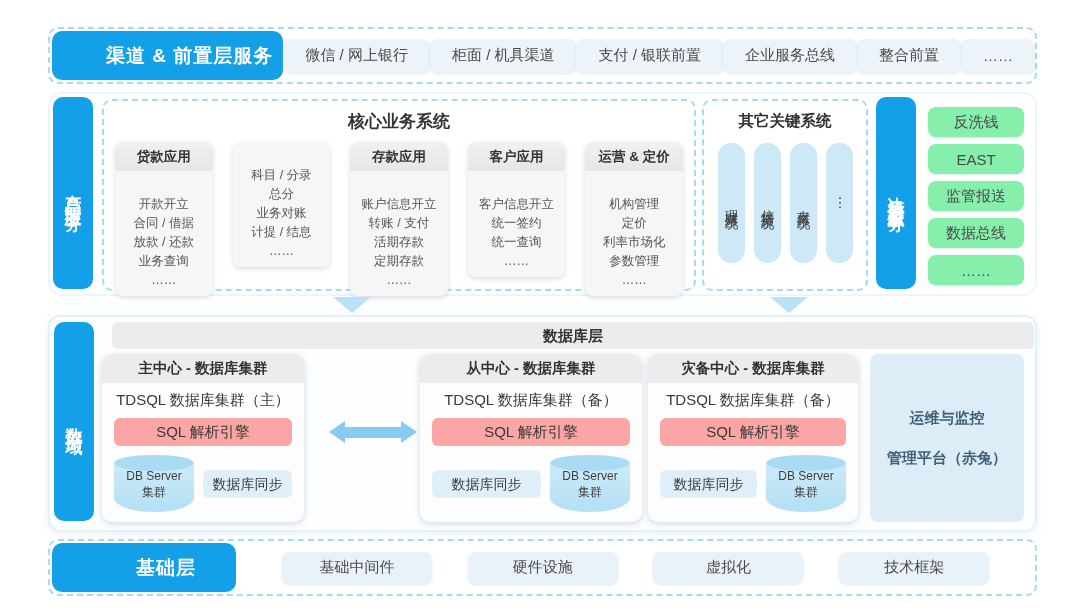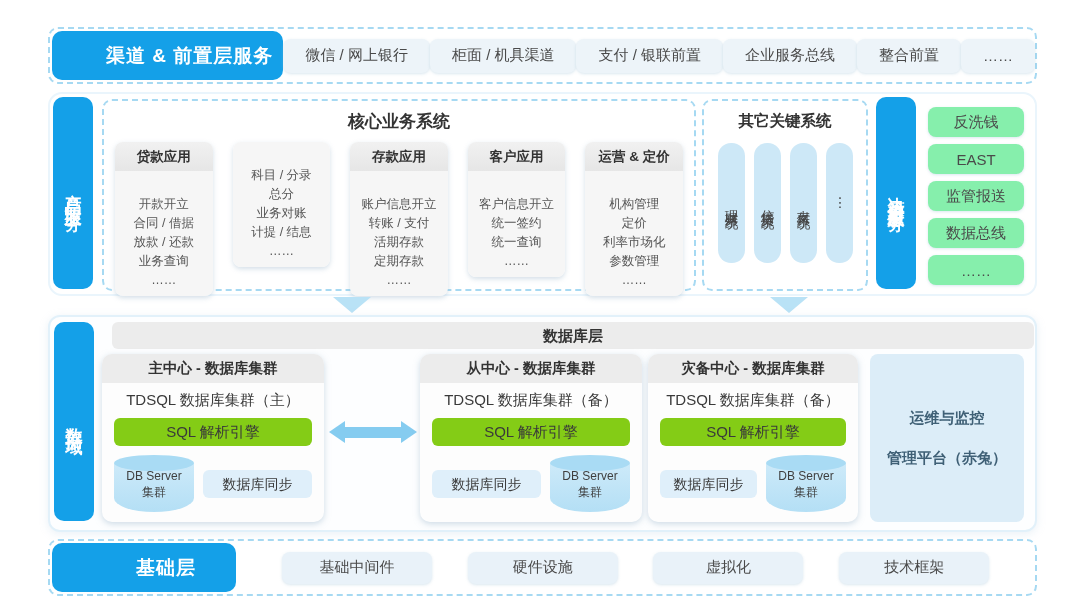--- a/index.html
+++ b/index.html
@@ -57,25 +57,25 @@
 
   
   .band-data{position:absolute;left:48px;top:315px;width:985px;height:213px;background:#fdfeff;
              border:2px solid #e2f1fa;border-radius:12px;box-shadow:0 2px 8px rgba(170,200,225,.25);}
   .vbar-data{left:4px;top:5px;width:40px;height:199px;}
   .db-strip{position:absolute;left:52px;top:5px;width:922px;height:27px;background:#ececec;
             border-radius:6px;text-align:center;font-weight:bold;font-size:15px;color:#333;
             line-height:27px;margin-left:10px;}
   .cluster-card{position:absolute;top:37px;height:168px;background:#fdfdfd;border-radius:10px;
                 box-shadow:0 2px 6px rgba(160,185,205,.5);}
-  .cc1{left:52px;width:222px;} .cc2{left:370px;width:222px;} .cc3{left:598px;width:210px;}
+  .cc1{left:52px;width:202px;} .cc2{left:370px;width:222px;} .cc3{left:598px;width:210px;}
   .cluster-head{background:#ececec;border-radius:10px 10px 0 0;height:29px;line-height:29px;
                 text-align:center;font-weight:bold;font-size:14.5px;color:#333;white-space:nowrap;}
   .tdsql{text-align:center;font-size:15px;color:#3a3a3a;margin-top:8px;white-space:nowrap;}
-  .sql-bar{margin:8px 12px 0;height:28px;background:#84cc16;border-radius:6px;text-align:center;
+  .sql-bar{margin:8px 12px 0;height:28px;background:#fca5a5;border-radius:6px;text-align:center;
            line-height:28px;font-size:15px;color:#3a3a3a;}
   .bottom-row{display:flex;align-items:center;justify-content:space-between;
               padding:9px 12px 0;gap:9px;}
   .sync-pill{flex:1;height:28px;background:#dfeffa;border-radius:6px;text-align:center;
              line-height:28px;font-size:14px;color:#3a3a3a;white-space:nowrap;}
   .cyl{position:relative;width:80px;height:57px;flex:none;}
   .cyl-top{position:absolute;top:0;left:0;right:0;height:16px;border-radius:50%;background:#a9dbf4;}
   .cyl-body{position:absolute;top:8px;left:0;right:0;bottom:0;
             background:linear-gradient(#cdeaf9,#b4dff5);border-radius:0 0 50% 50%/0 0 14px 14px;}
   .cyl-label{position:absolute;left:0;right:0;top:13px;text-align:center;font-size:12px;

